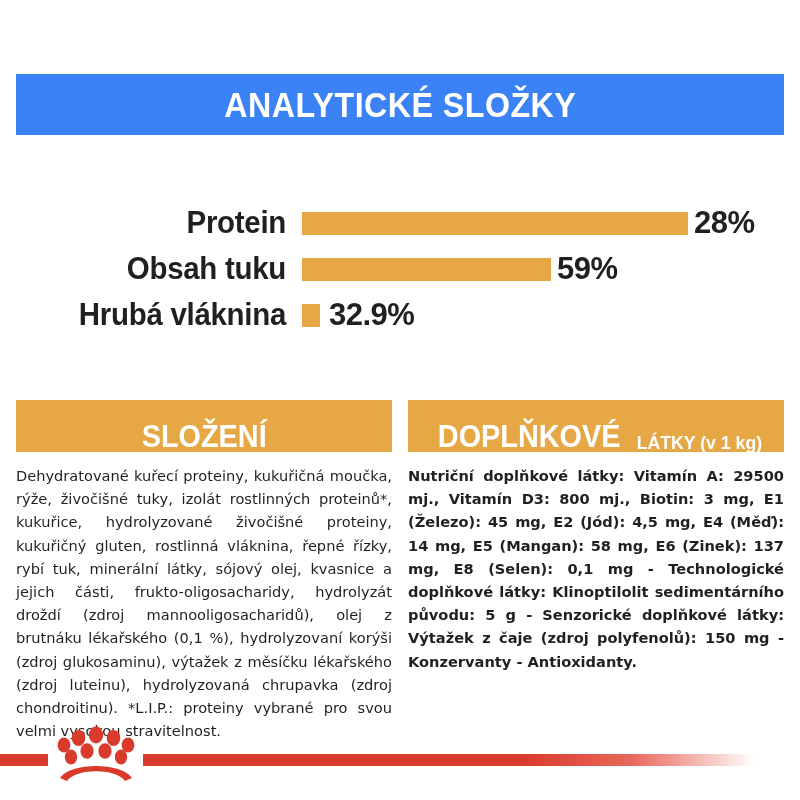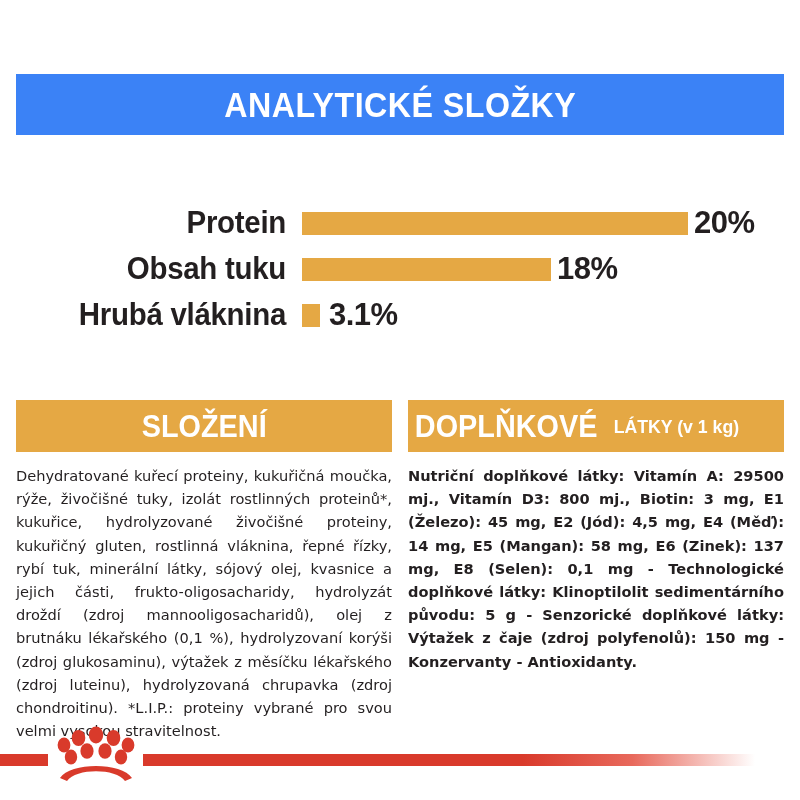--- a/index.html
+++ b/index.html
@@ -95,25 +95,25 @@
     white-space: nowrap;
   }
 
   
   .sec-header {
     position: absolute;
     height: 52px;
     background: #e5a844;
     top: 400px;
     display: flex;
-    align-items: center;
+    align-items: flex-end;
     overflow: hidden;
   }
   .sec-header.left  { left: 16px;  width: 376px; justify-content: center; }
-  .sec-header.right { left: 408px; width: 376px; justify-content: flex-start; padding-left: 0; box-sizing: border-box; }
+  .sec-header.right { left: 408px; width: 376px; justify-content: flex-start; padding-left: 23px; box-sizing: border-box; }
 
   .sec-title {
     color: #ffffff;
     font-family: "Liberation Sans", sans-serif;
     font-weight: 700;
     font-size: 31px;
     line-height: 1;
     letter-spacing: 0px;
     transform: scaleX(0.93);
     white-space: nowrap;
@@ -180,33 +180,33 @@
 
 <div class="top-banner">
   <div class="top-banner-title">ANALYTICKÉ SLOŽKY</div>
 </div>
 
 <div class="chart">
 
   <div class="chart-row r0">
     <div class="chart-label">Protein</div>
     <div class="chart-bar" style="width:386px;"></div>
-    <div class="chart-value" style="left:678px;">20%</div>
+    <div class="chart-value" style="left:678px;">28%</div>
   </div>
 
   <div class="chart-row r1">
     <div class="chart-label">Obsah tuku</div>
     <div class="chart-bar" style="width:249px;"></div>
-    <div class="chart-value" style="left:541px;">18%</div>
+    <div class="chart-value" style="left:541px;">59%</div>
   </div>
 
   <div class="chart-row r2">
     <div class="chart-label">Hrubá vláknina</div>
     <div class="chart-bar" style="width:18px;"></div>
-    <div class="chart-value" style="left:313px;">3.1%</div>
+    <div class="chart-value" style="left:313px;">32.9%</div>
   </div>
 
 </div>
 
 <div class="sec-header left">
   <div class="sec-title">SLOŽENÍ</div>
 </div>
 
 <div class="sec-header right">
   <div class="sec-title">DOPLŇKOVÉ</div>

